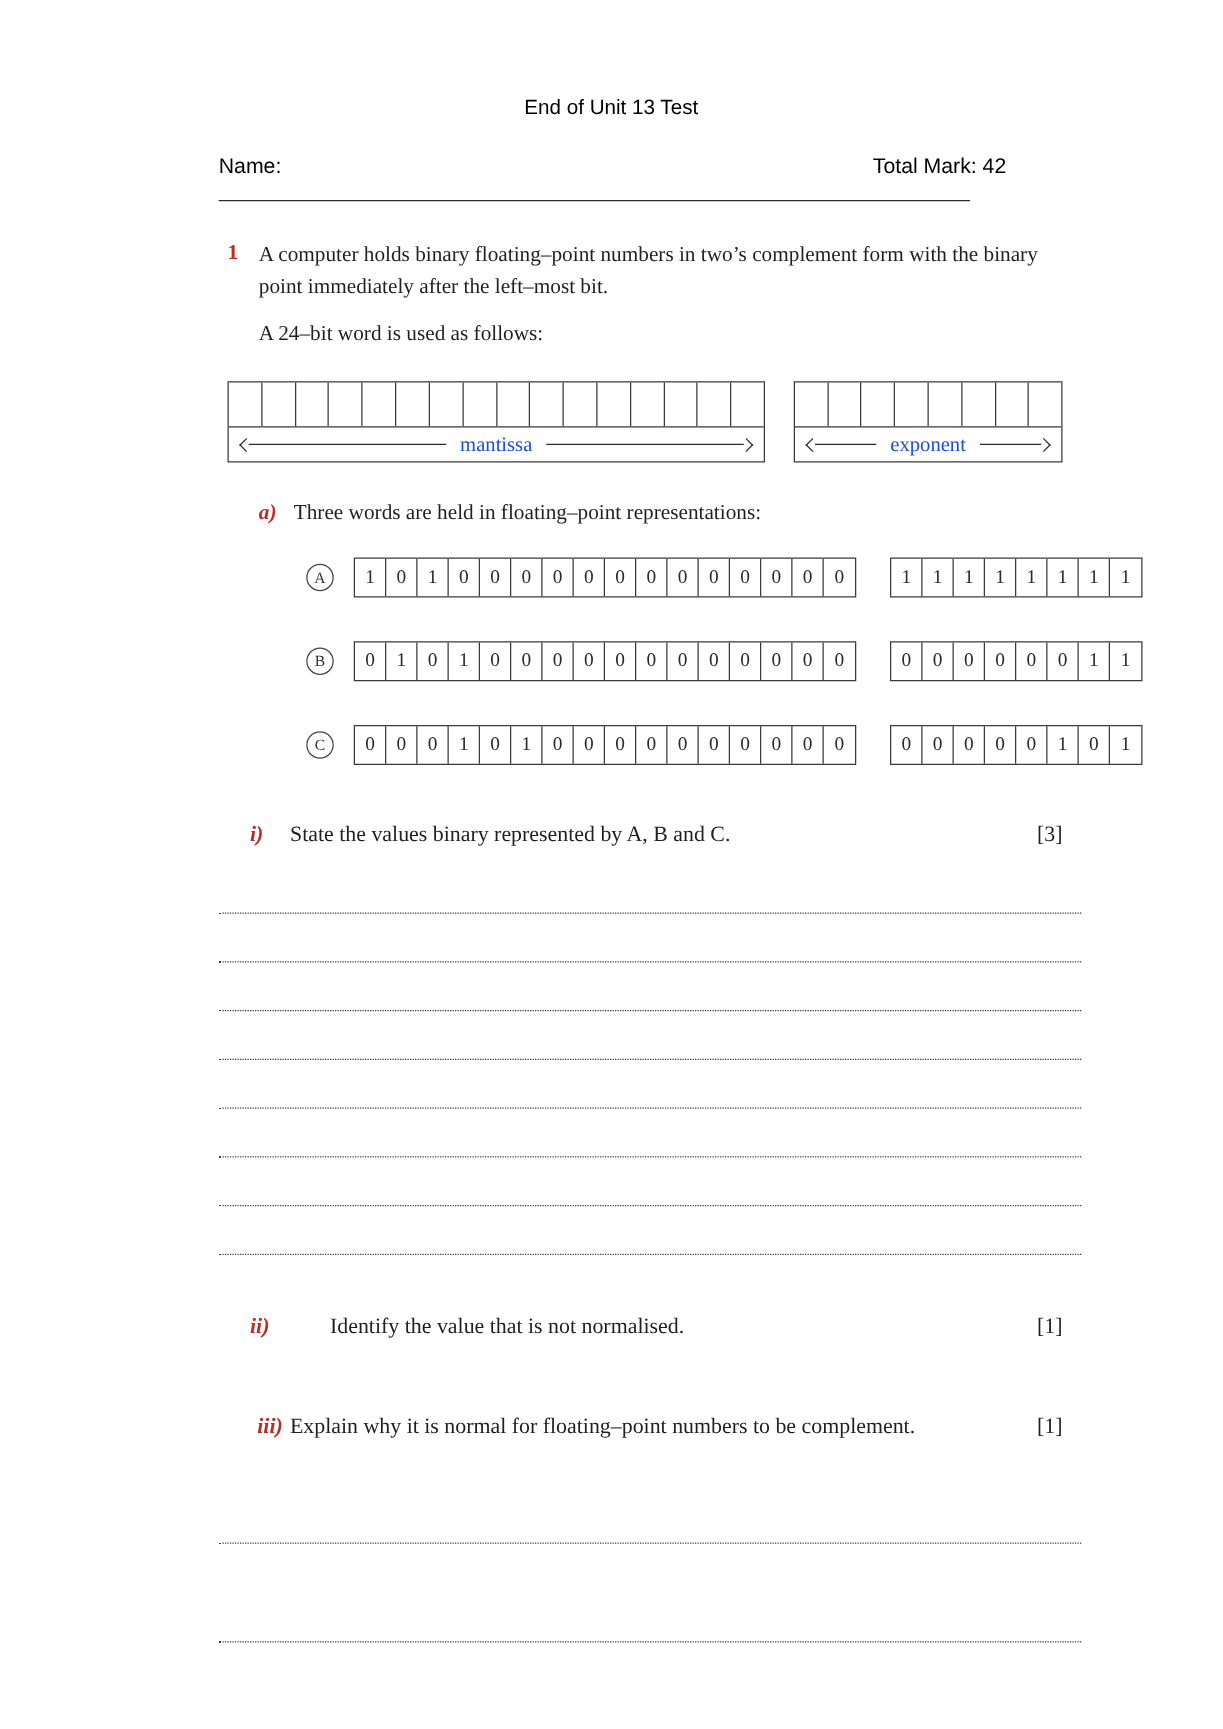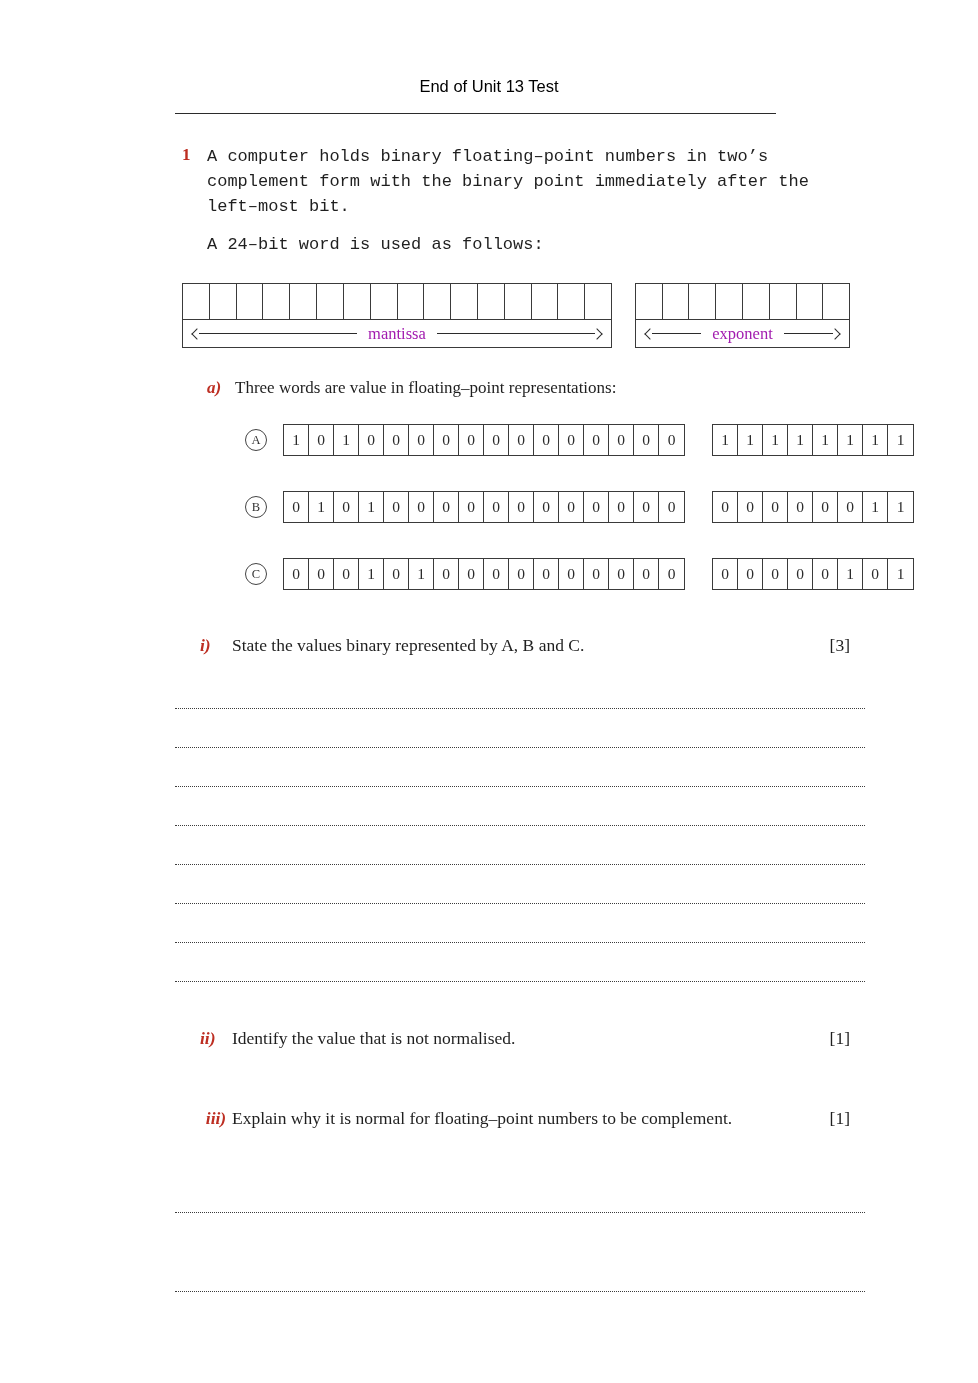--- a/index.html
+++ b/index.html
@@ -28,34 +28,34 @@
     border:0;border-top:1.4px solid #2b2b2b;margin:17px 147px 0 120px;
   }
   
   .q-block{margin:30px 73px 0 127px;font-size:17px;}
   .q1-head{display:flex;}
   .q-num{
     color:var(--accent);font-weight:bold;width:25px;flex:none;
     padding-top:1px;
   }
   .q-text{flex:1;max-width:705px;}
-  .q-text p{margin:0;line-height:25px;font-family:Liberation Mono, monospace;}
+  .q-text p{margin:0;line-height:25px;}
   .q-text p.word-line{margin-top:13px;}
 
   
   .diagram{display:flex;gap:23px;margin-top:26px;}
   .dbox{border:1px solid var(--cell-border);}
   .dbox.mant{width:470px;}
   .dbox.expo{width:235px;}
   .dcells{display:flex;height:36px;border-bottom:1px solid var(--cell-border);}
   .dcell{flex:1;border-right:1px solid var(--cell-border);}
   .dcell:last-child{border-right:0;}
   .dlabel{
     display:flex;align-items:center;height:27px;padding:0 10px;gap:7px;
-    font-size:16.5px;color:#a21caf;
+    font-size:16.5px;color:#1d4ed8;
   }
   .altext{padding:0 4px;white-space:nowrap;}
   .aline{flex:1;height:1px;background:#2b2b2b;min-width:8px;}
   .chev{width:8px;height:8px;flex:none;}
   .chev-l{border-left:1.4px solid #2b2b2b;border-bottom:1.4px solid #2b2b2b;transform:rotate(45deg);margin-right:-9px;}
   .chev-r{border-right:1.4px solid #2b2b2b;border-top:1.4px solid #2b2b2b;transform:rotate(45deg);margin-left:-9px;}
 
   
   .part-a{display:flex;margin-top:27px;line-height:25px;}
   .part-a .part-label{margin-left:25px;width:28px;}
@@ -79,39 +79,43 @@
   .bcell:last-child{border-right:0;}
   .exponent-grid{margin-left:27px;}
 
   
   .part-row{display:flex;align-items:baseline;font-size:17.5px;line-height:25px;}
   .part-row .part-label{margin-left:18px;min-width:32px;}
   .part-row.tight .part-label{min-width:32px;text-align:center;}
   .part-text{flex:1;}
   .marks{margin-left:12px;flex:none;}
   .part-i{margin-top:43px;}
-  .part-ii{margin-top:44px;}
+  .part-ii{margin-top:44px;gap:32px;}
   .part-iii{margin-top:55px;}
 
   
   .ans-lines{margin-left:-7px;width:690px;}
   .ans-lines-i{margin-top:12px;}
   .ans-lines-iii{margin-top:3px;}
   .ans-line{
     height:39px;border-bottom:1.6px dotted #3c3c3c;
   }
   .ans-lines-iii .ans-line{height:79px;}
 </style>
 </head>
 <body>
 
 <div class="page">
 
   <div class="doc-title">End of Unit 13 Test</div>
 
+  <div class="name-row">
+    <span>Name:</span>
+    <span>Total Mark: 42</span>
+  </div>
 
   <hr class="rule">
 
   <div class="q-block">
 
     <div class="q1-head">
       <span class="q-num">1</span>
       <div class="q-text">
         <p>A computer holds binary floating–point numbers in two’s complement form with the binary point immediately after the left–most bit.</p>
         <p class="word-line">A 24–bit word is used as follows:</p>
@@ -162,21 +166,21 @@
           <span class="aline"></span>
           <span class="altext">exponent</span>
           <span class="aline"></span>
           <span class="chev chev-r"></span>
         </div>
       </div>
     </div>
 
     <div class="part-a">
       <span class="part-label">a)</span>
-      <span class="part-text">Three words are value in floating–point representations:</span>
+      <span class="part-text">Three words are held in floating–point representations:</span>
     </div>
 
     <div class="words">
         <div class="word-row">
           <span class="circle-badge">A</span>
           <div class="bit-grid mantissa-grid">
             <div class="bcell">1</div>
             <div class="bcell">0</div>
             <div class="bcell">1</div>
             <div class="bcell">0</div>

